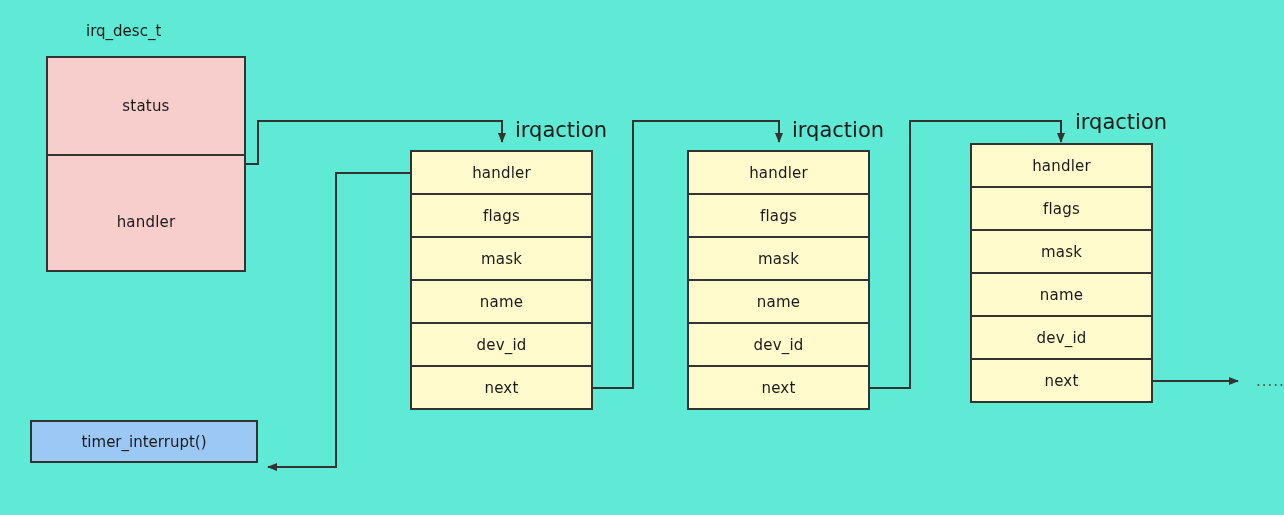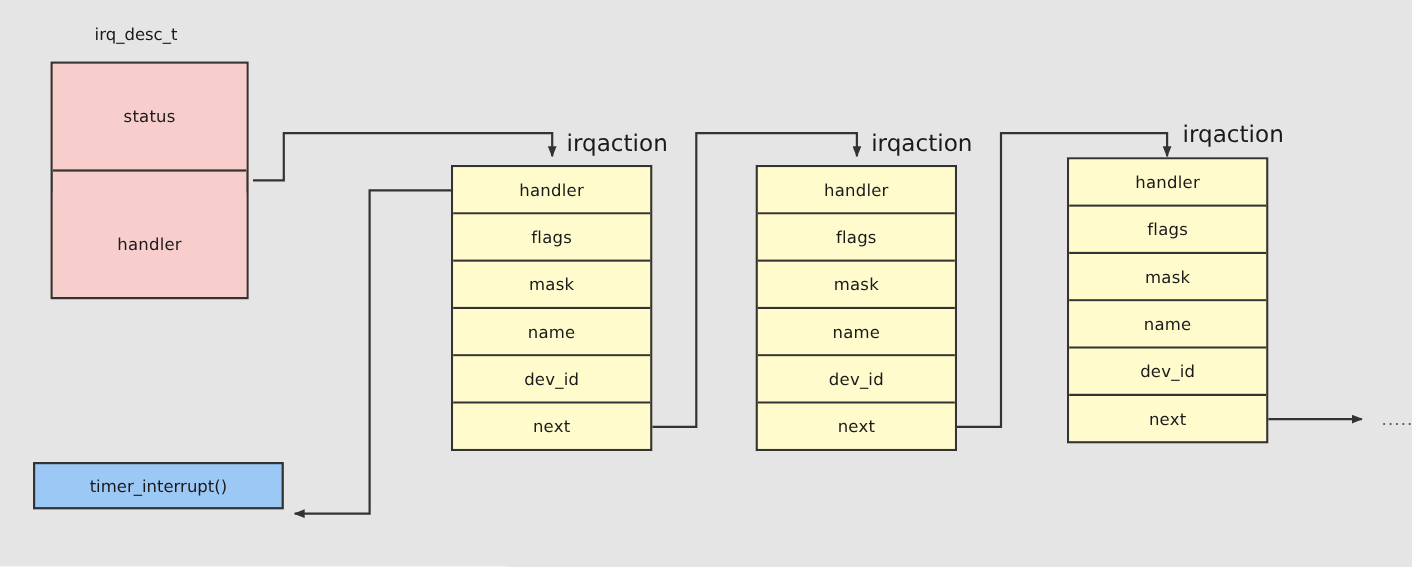--- a/index.html
+++ b/index.html
@@ -7,21 +7,21 @@
     padding: 0;
     background: #ffffff;
   }
   body {
     font-family: "DejaVu Sans", sans-serif;
   }
   #canvas {
     position: relative;
     width: 1284px;
     height: 515px;
-    background: #e5e5e5;
+    background: #5eead4;
     overflow: hidden;
   }
   svg.wires {
     position: absolute;
     left: 0;
     top: 0;
     width: 1284px;
     height: 515px;
     pointer-events: none;
   }
@@ -111,21 +111,21 @@
       <path d="M870,388 L910,388 L910,121 L1061,121 L1061,142" fill="none" stroke="#333333" stroke-width="2" marker-end="url(#arrowhead)"></path>
     </g>
 
     <g>
       <path d="M1152,381 L1238,381" fill="none" stroke="#333333" stroke-width="2" marker-end="url(#arrowhead)"></path>
     </g>
   </svg>
 
   <div class="titlelabel" style="left:86px; top:22px;">irq_desc_t</div>
 
-  <div class="struct pink" style="left:46px; top:56px; width:180px; height:216px;gap:19px;">
+  <div class="struct pink" style="left:46px; top:56px; width:200px; height:216px;gap:19px;">
     <div class="field">status</div>
     <div class="field">handler</div>
   </div>
 
   <div class="ptrlabel" style="left:515px; top:118px;">irqaction</div>
   <div class="struct yellow" style="left:410px; top:150px; width:183px; height:260px;">
     <div class="field">handler</div>
     <div class="field">flags</div>
     <div class="field">mask</div>
     <div class="field">name</div>

